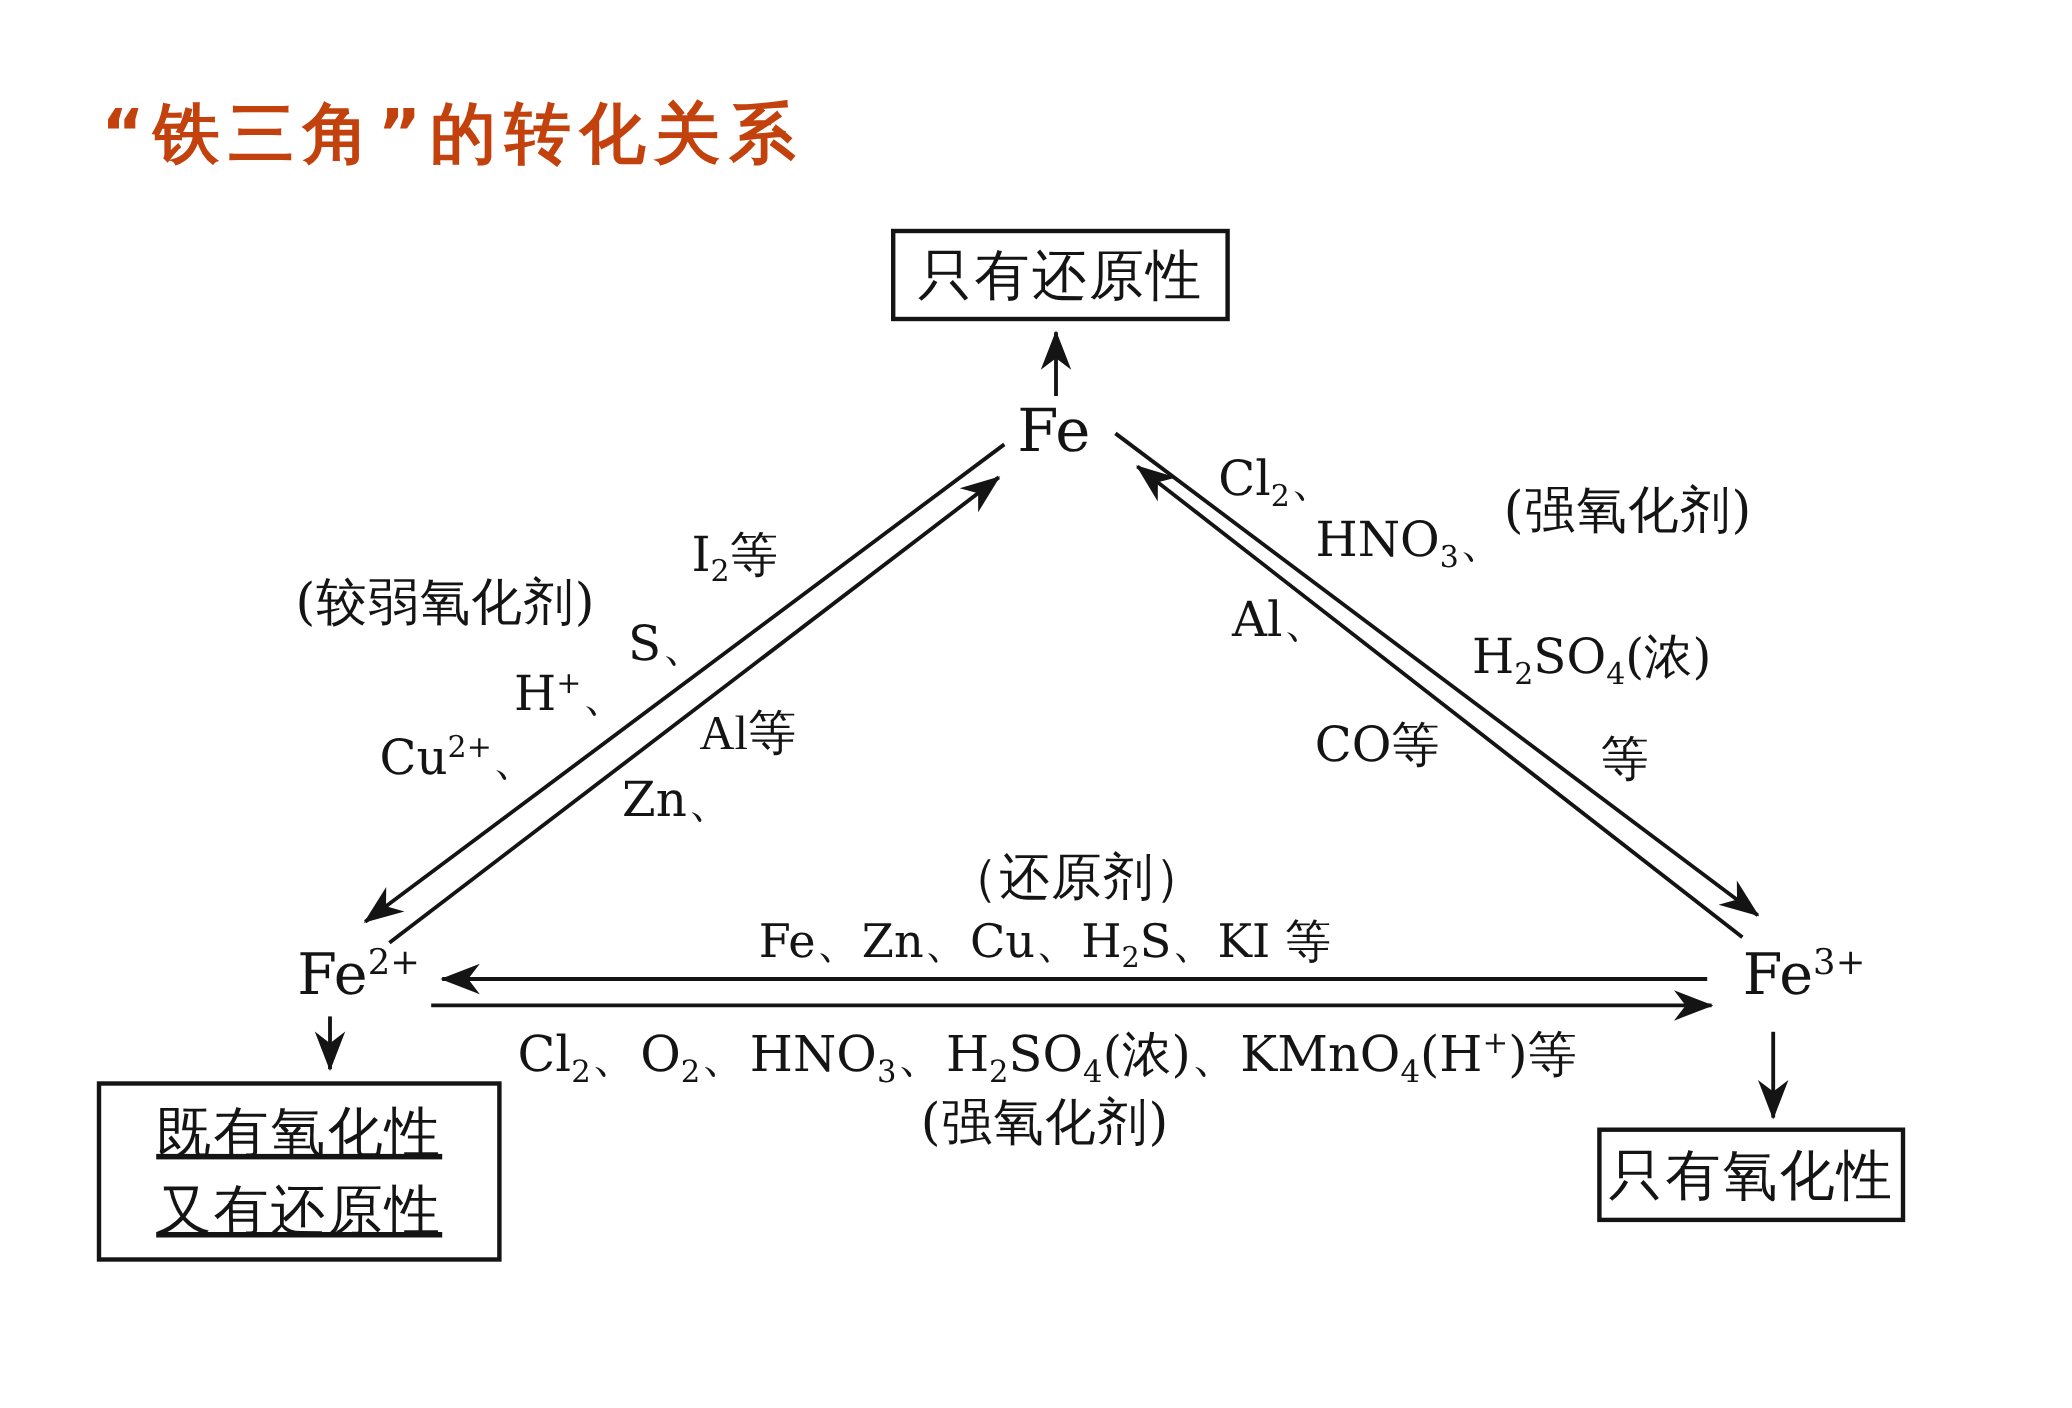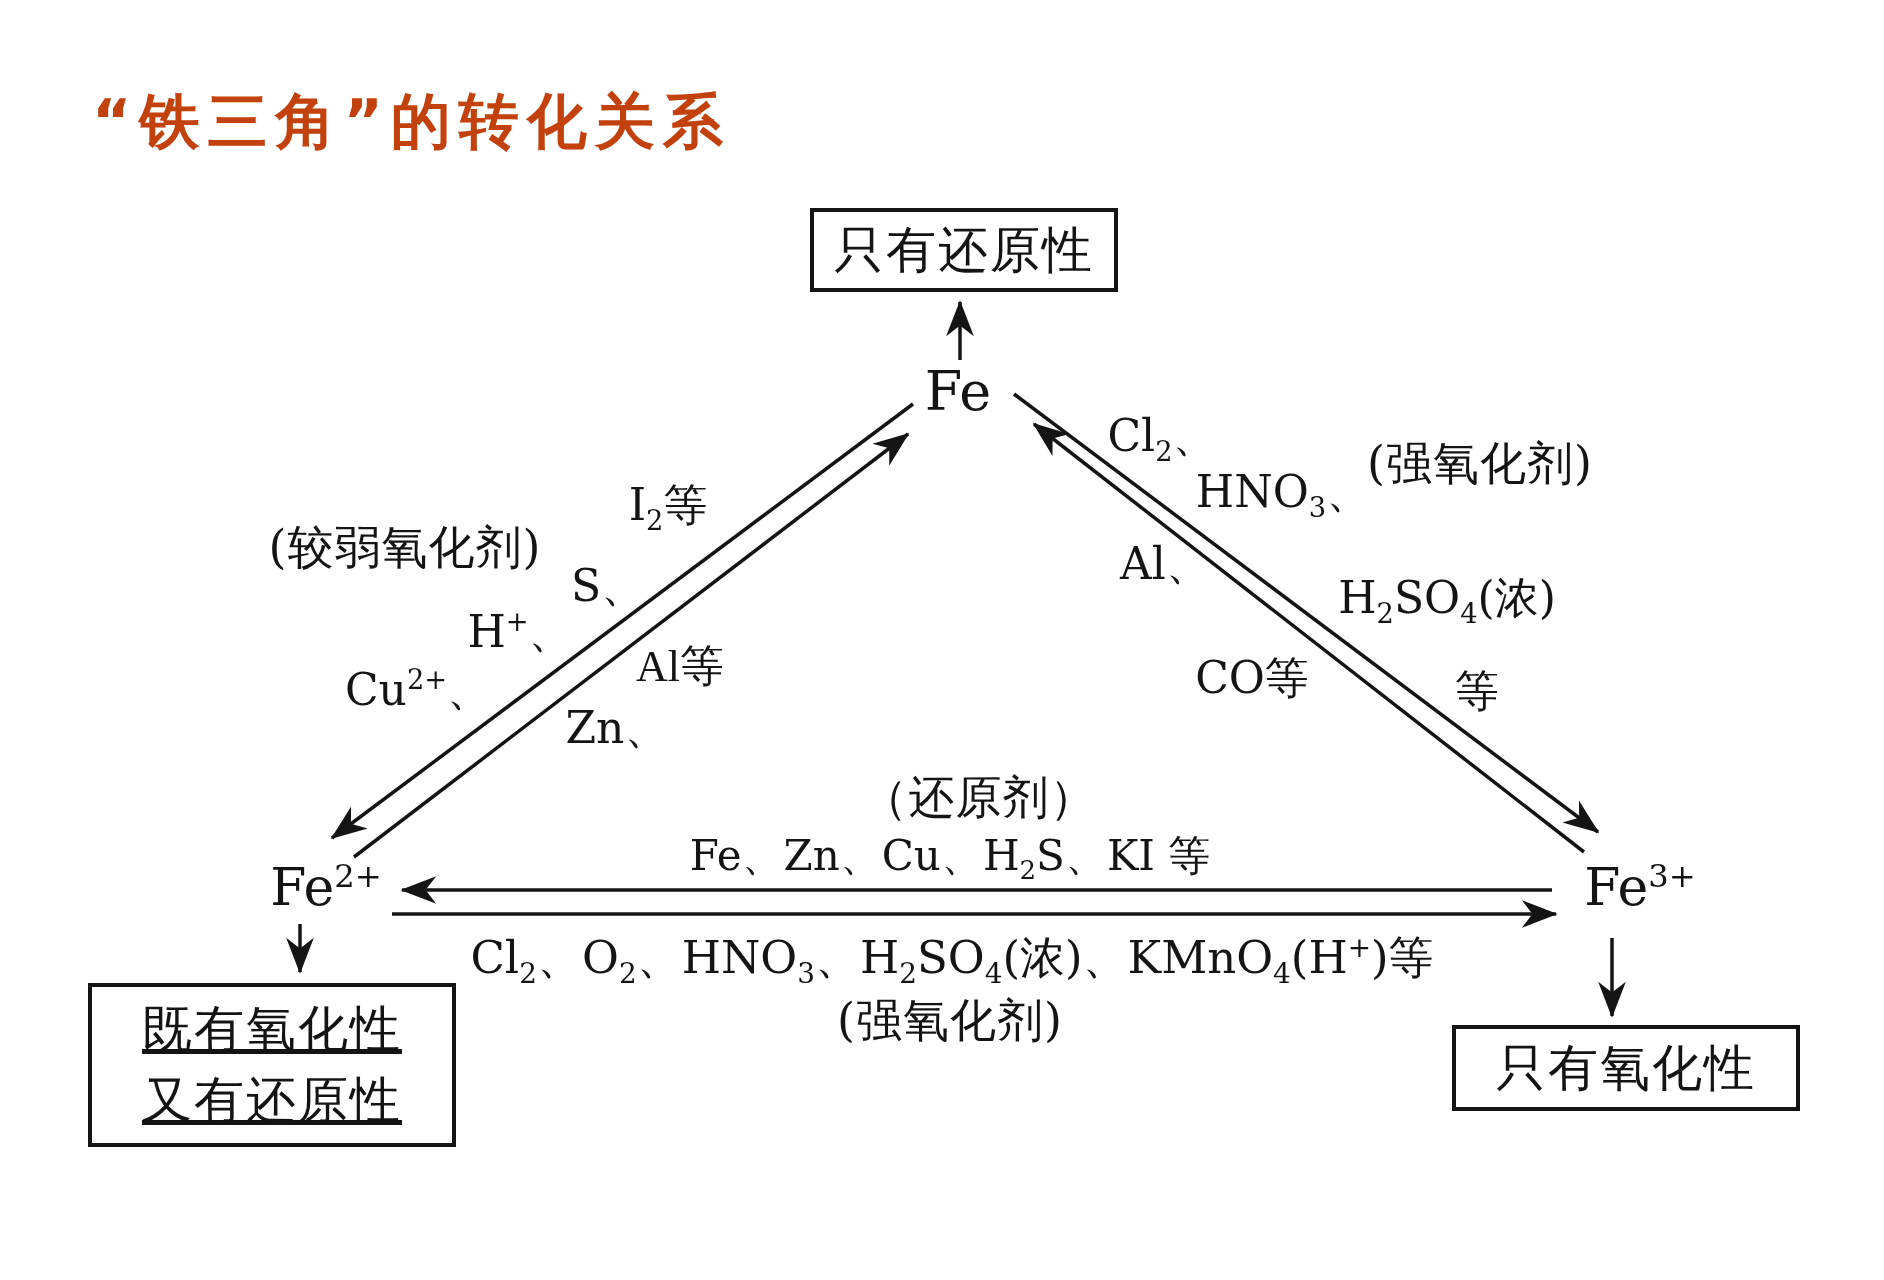--- a/index.html
+++ b/index.html
@@ -62,21 +62,21 @@
 
   <div class="box" style="left:810px; top:208px; width:308px; height:84px;">
     <span>只有还原性</span>
   </div>
 
   <div class="box" style="left:88px; top:983px; width:368px; height:164px;text-decoration:underline;">
     <span>既有氧化性</span>
     <span>又有还原性</span>
   </div>
 
-  <div class="box" style="left:1452px; top:1025px; width:348px; height:86px;">
+  <div class="box" style="left:1452px; top:1025px; width:280px; height:86px;">
     <span>只有氧化性</span>
   </div>
 
   <div class="node" style="left:958px; top:392px; font-size:54px;">Fe</div>
   <div class="node" style="left:326px; top:887px;">Fe<sup>2+</sup></div>
   <div class="node" style="left:1640px; top:887px;">Fe<sup>3+</sup></div>
 
   <div class="lbl note" style="left:405px; top:547px;">(较弱氧化剂)</div>
   <div class="lbl" style="left:668px; top:505px;">I<sub>2</sub>等</div>
   <div class="lbl" style="left:608px; top:586px;">S、</div>

